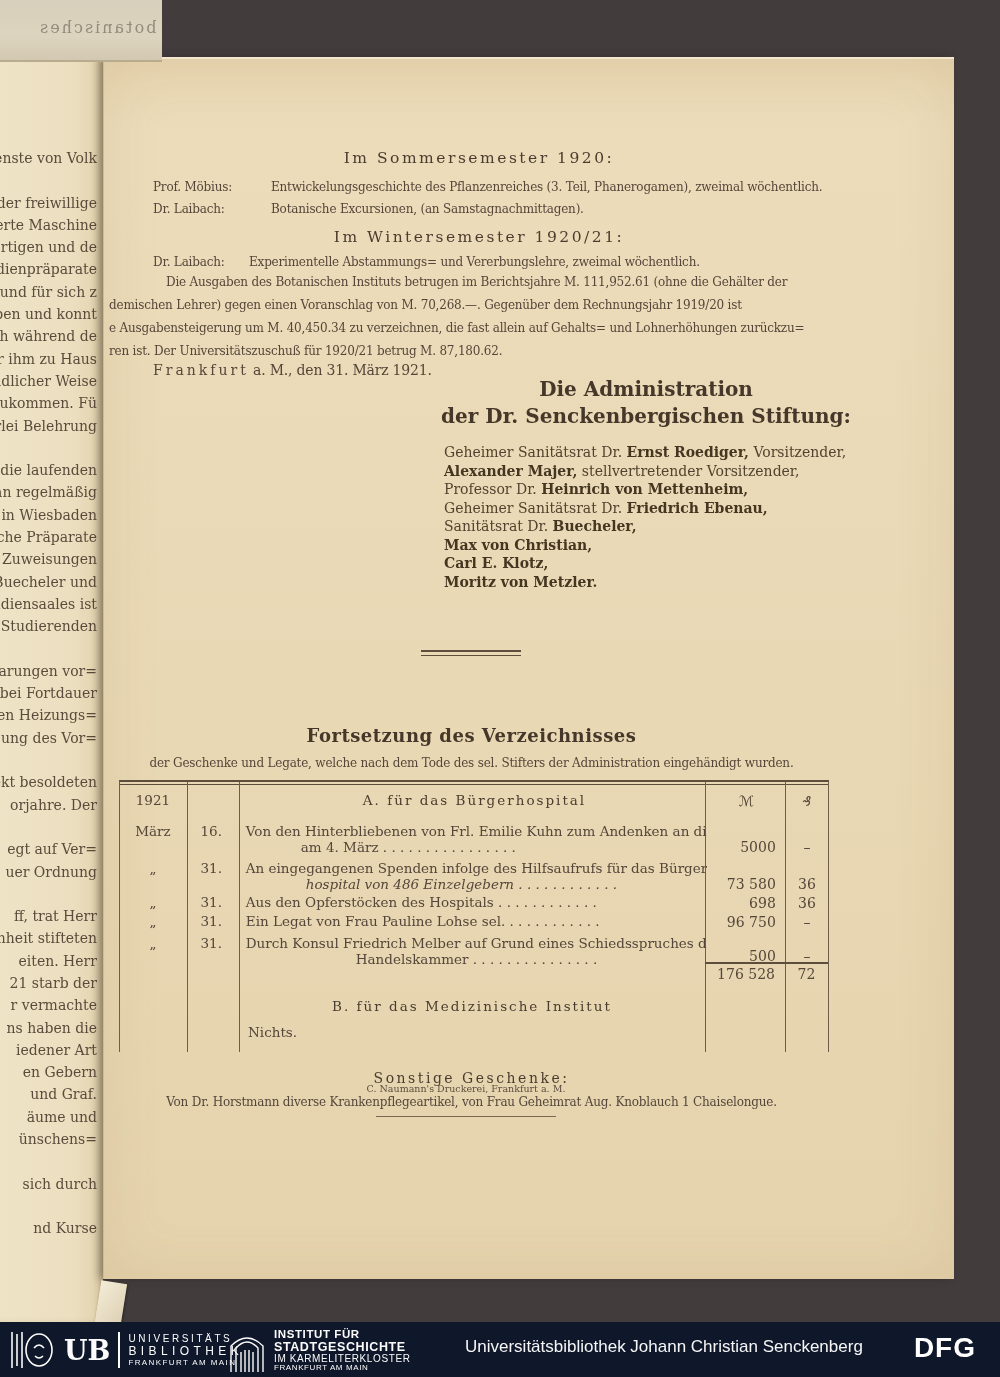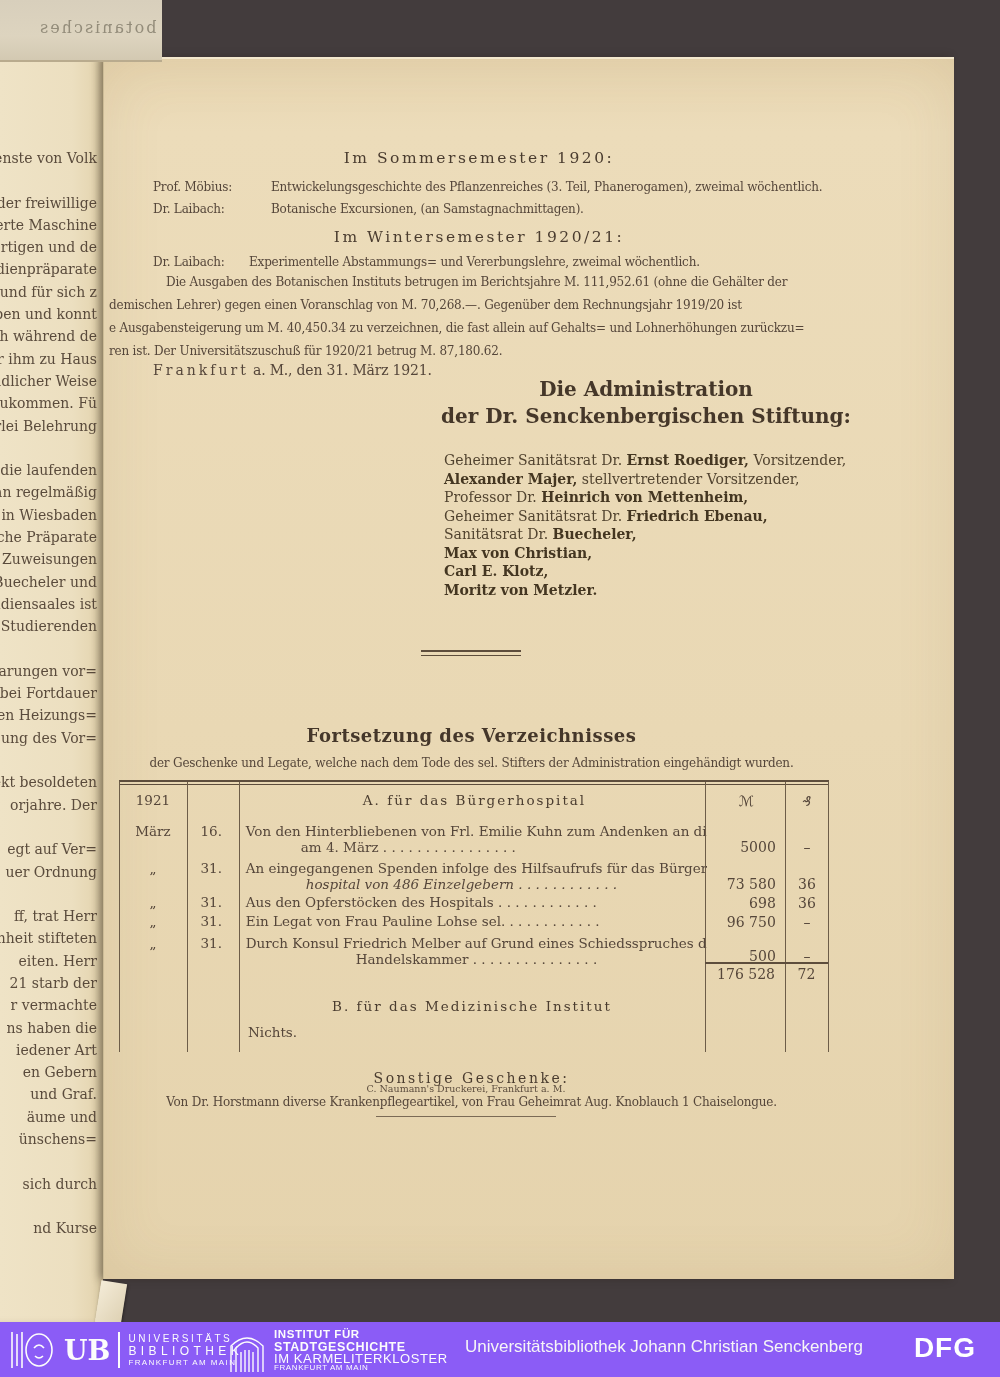--- a/index.html
+++ b/index.html
@@ -45,30 +45,30 @@
   .c-day{width:52px;padding-top:3px;text-align:center;}
   .c-desc{width:466px;padding:3px 4px 0 9px;white-space:nowrap;overflow:hidden;}
   .c-m{width:80px;display:flex;align-items:flex-end;justify-content:flex-end;
        padding:0 10px 2px 0;box-sizing:border-box;font-size:14px;}
   .c-pf{width:43px;display:flex;align-items:flex-end;justify-content:center;
        padding-bottom:2px;box-sizing:border-box;font-size:14px;}
   .desc2{white-space:nowrap;}
   .table-sec-head{letter-spacing:2px;color:#4a3c2f;}
   
   #footer{position:absolute;left:0;top:1322px;width:1000px;height:55px;z-index:10;
-    background:#8b5cf6;color:#fcfcfc;font-family:"Liberation Sans", sans-serif;}
+    background:#0f172a;color:#fcfcfc;font-family:"Liberation Sans", sans-serif;}
   .flogo{position:absolute;display:flex;align-items:center;gap:8px;}
   .ub-abbr{font-family:"DejaVu Serif",serif;font-weight:bold;font-size:27px;line-height:1;}
   .ub-sep{width:2px;height:36px;background:#fcfcfc;}
   .ub-l1{font-size:10px;letter-spacing:2.6px;line-height:13px;}
   .ub-l2{font-size:12px;letter-spacing:4.4px;line-height:13px;}
   .ub-l3{font-size:8px;letter-spacing:1.4px;line-height:10px;}
   .isg-l1{font-size:11.5px;font-weight:bold;letter-spacing:.6px;line-height:13px;}
   .isg-l2{font-size:12.5px;font-weight:bold;letter-spacing:.6px;line-height:13px;}
-  .isg-l3{font-size:13px;letter-spacing:.6px;line-height:9px;}
+  .isg-l3{font-size:10px;letter-spacing:.6px;line-height:9px;}
   .isg-l4{font-size:8px;letter-spacing:.6px;line-height:9px;}
   #library-name{position:absolute;left:465px;top:1337px;font-size:17px;color:#f6f6f6;
     font-family:"Liberation Sans", sans-serif;z-index:11;}
   #dfg{position:absolute;right:24px;top:1332px;font-size:28px;font-weight:800;
     letter-spacing:1px;color:#ffffff;font-family:"Liberation Sans", sans-serif;z-index:11;}
   
   #crumple{position:absolute;left:98px;top:1282px;width:26px;height:42px;z-index:4;
     background:linear-gradient(120deg,#f4ecd8,#ddd0b2);transform:rotate(9deg);
     box-shadow:1px 1px 3px rgba(0,0,0,.4);}
 </style>
@@ -154,21 +154,21 @@
       <div class="docline" style="height:23px;">e Ausgabensteigerung um M. 40,450.34 zu verzeichnen, die fast allein auf Gehalts= und Lohnerhöhungen zurückzu=</div>
       <div class="docline" style="height:23px;">ren ist.  Der Universitätszuschuß für 1920/21 betrug M. 87,180.62.</div>
     </div>
 
     <div class="abs docline" style="left:49px;top:303px;font-size:14px;">
       <span class="gesperrt" style="letter-spacing:3px;">Frankfurt</span><span> a. M., den 31. März 1921.</span>
     </div>
 
     <div class="abs admin-title center" style="left:292px;width:500px;top:318px;">Die Administration</div>
     <div class="abs admin-title center" style="left:292px;width:500px;top:345px;">der Dr. Senckenbergischen Stiftung:</div>
-    <div class="abs" style="left:340px;top:384px;margin-top:8px;">
+    <div class="abs" style="left:340px;top:384px;">
       <div class="member"><span>Geheimer Sanitätsrat Dr. </span><b>Ernst Roediger,</b><span> Vorsitzender,</span></div>
       <div class="member"><span></span><b>Alexander Majer,</b><span> stellvertretender Vorsitzender,</span></div>
       <div class="member"><span>Professor Dr. </span><b>Heinrich von Mettenheim,</b><span></span></div>
       <div class="member"><span>Geheimer Sanitätsrat Dr. </span><b>Friedrich Ebenau,</b><span></span></div>
       <div class="member"><span>Sanitätsrat Dr. </span><b>Buecheler,</b><span></span></div>
       <div class="member"><span></span><b>Max von Christian,</b><span></span></div>
       <div class="member"><span></span><b>Carl E. Klotz,</b><span></span></div>
       <div class="member"><span></span><b>Moritz von Metzler.</b><span></span></div>
     </div>
 

